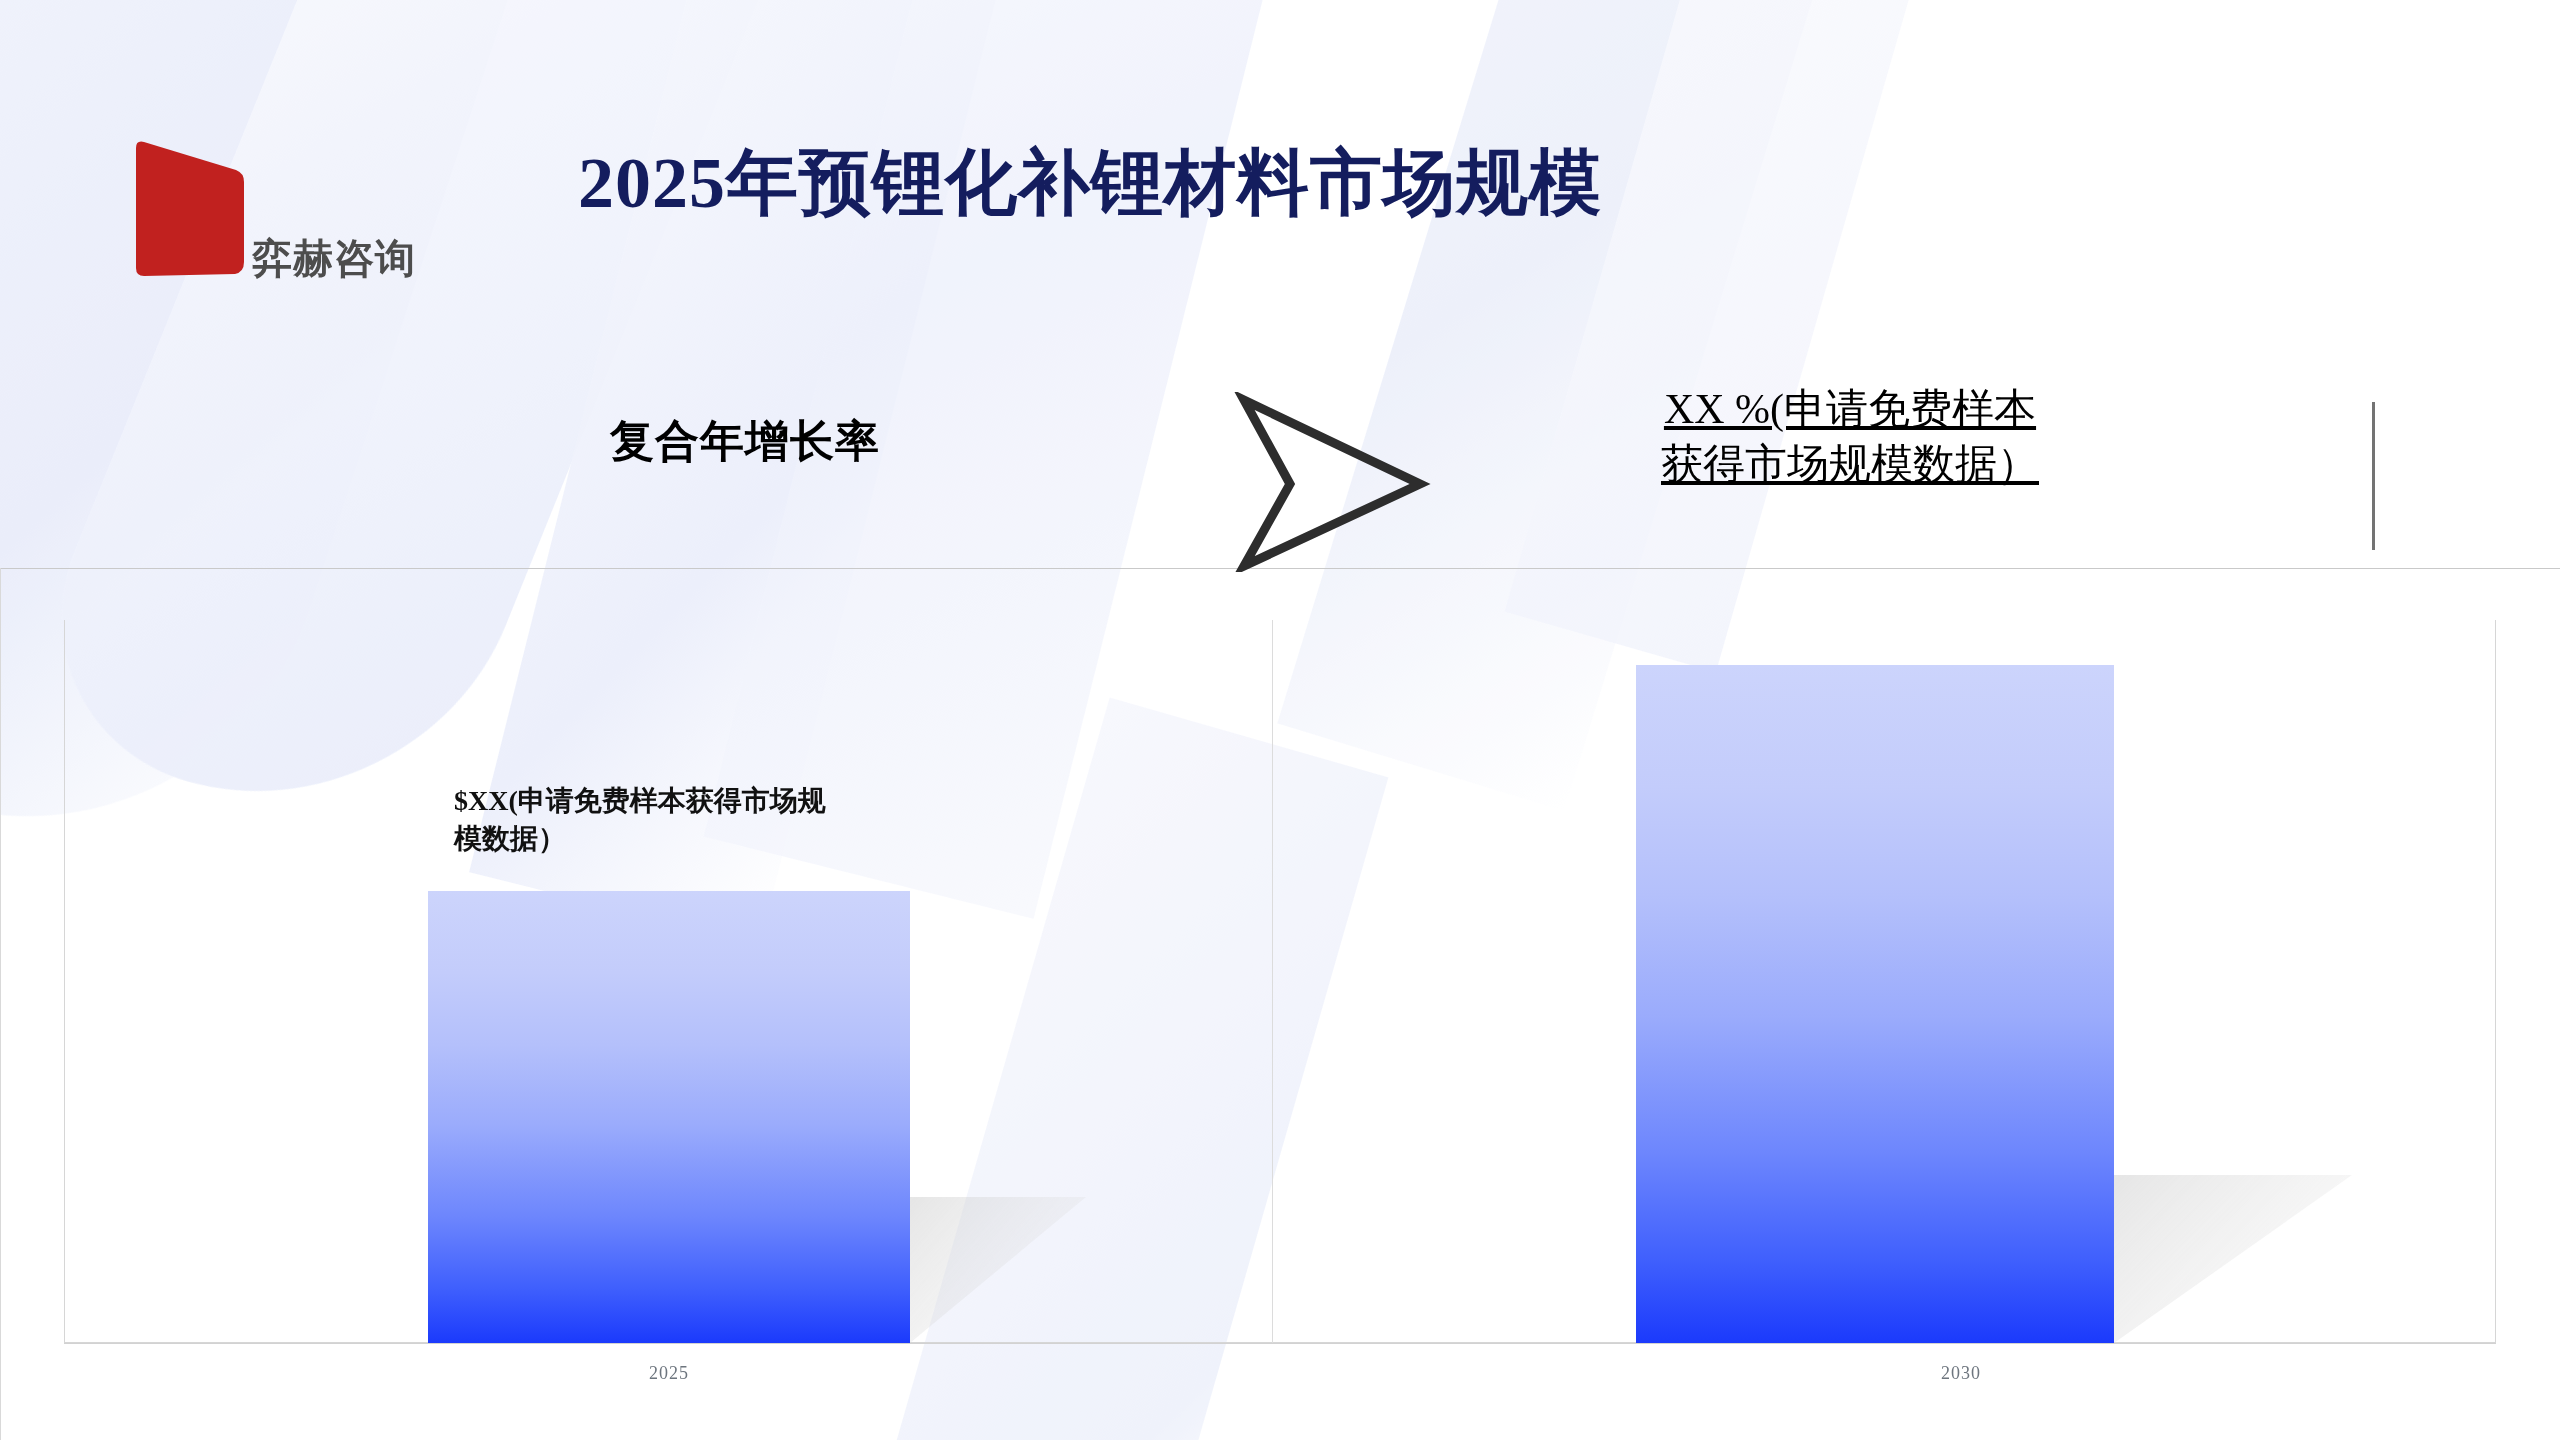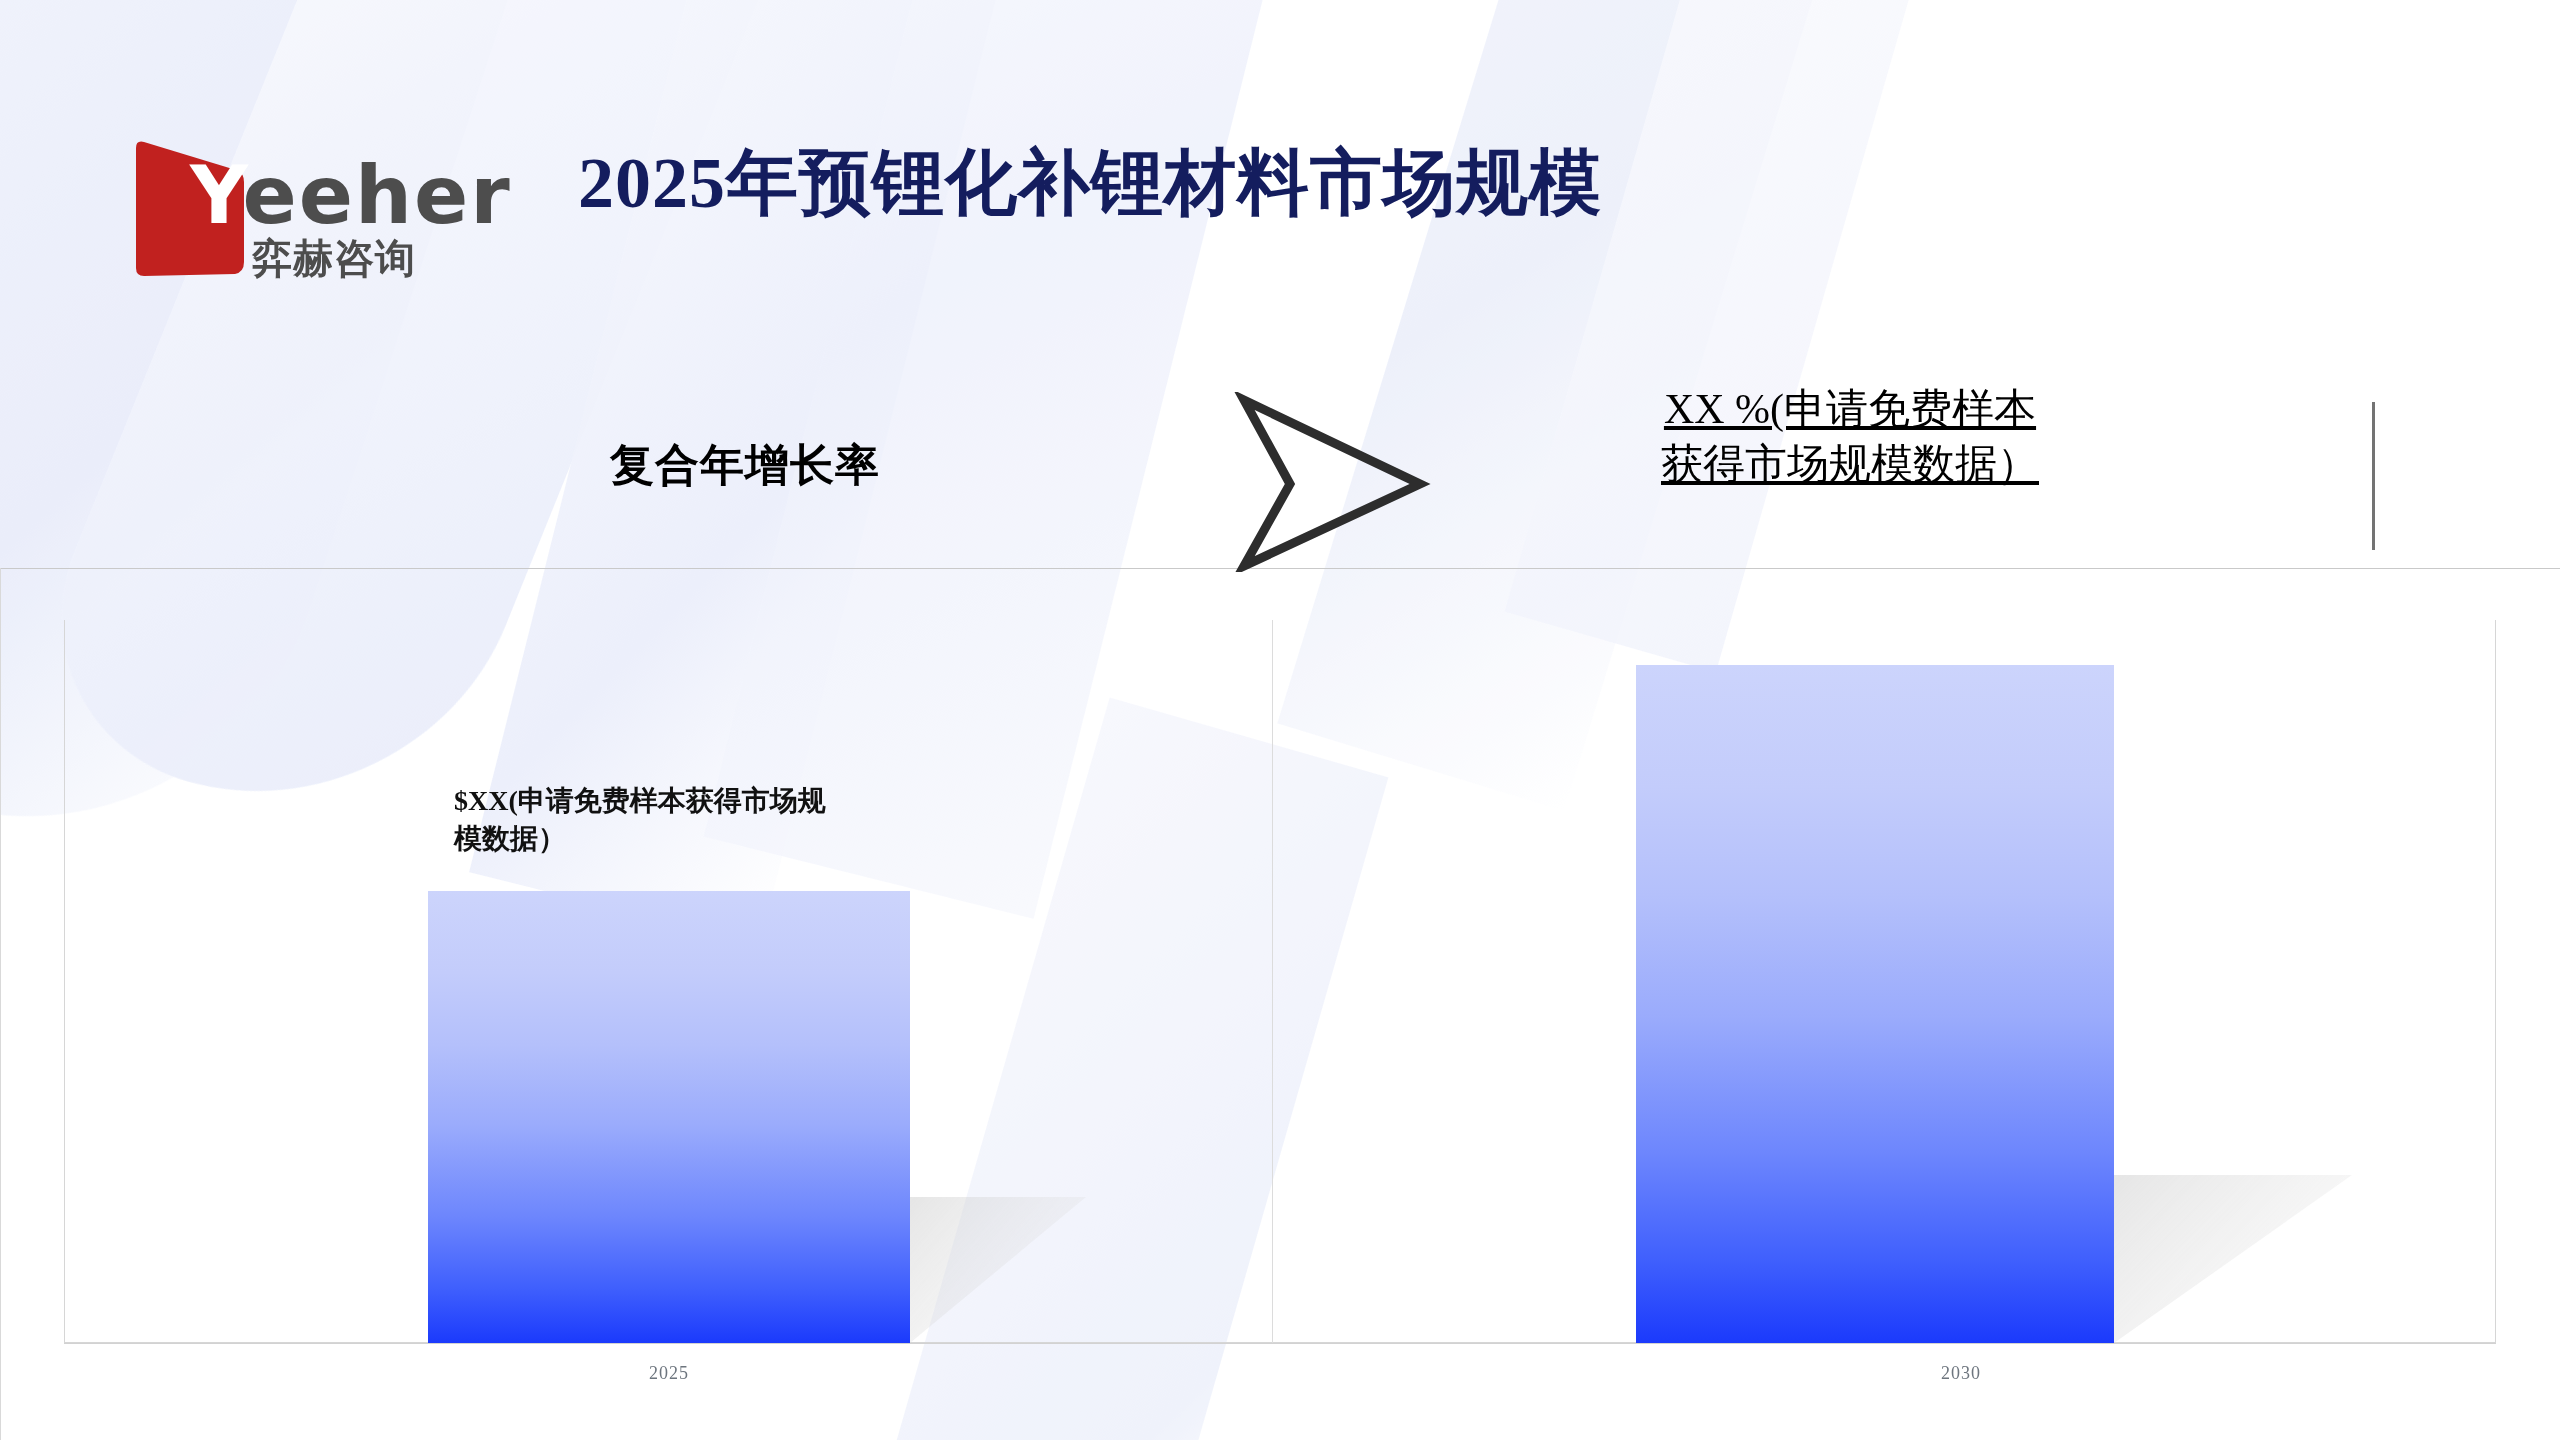--- a/index.html
+++ b/index.html
@@ -165,21 +165,20 @@
   
   #cagr {
     position: absolute;
     left: 545px;
     top: 415px;
     width: 400px;
     text-align: center;
     color: #000000;
     font-family: "Liberation Serif", "DejaVu Serif", serif;
     line-height: 1.22;
-    margin-top: 24px;
   }
   #cagr .cagr-title {
     font-weight: 700;
     font-size: 44px;
     letter-spacing: 1px;
   }
   #cagr .cagr-range {
     font-weight: 400;
     font-size: 42px;
     letter-spacing: 1px;
@@ -330,21 +329,20 @@
     <div class="ribbon ribbon-f"></div>
     <div class="ribbon ribbon-g"></div>
   </div>
 
   <div id="logo">
     <div class="logo-mark">
       <svg width="118" height="145" viewBox="0 0 118 145" xmlns="http://www.w3.org/2000/svg">
         <path d="M8 12 Q8 4 16 6 L108 34 Q116 37 116 46 L116 126 Q116 136 107 138 L16 140 Q8 140 8 132 Z" fill="#c1211f"></path>
       </svg>
     </div>
-    <div class="logo-word"><span class="y-white">Y</span><span>eeher</span></div>
     <div class="logo-sub">弈赫咨询</div>
   </div>
 
   <div id="title">2025年预锂化补锂材料市场规模</div>
 
   <div id="right-divider"></div>
   <div id="top-rule"></div>
   <div id="left-edge-rule"></div>
 
   <div id="cagr">

